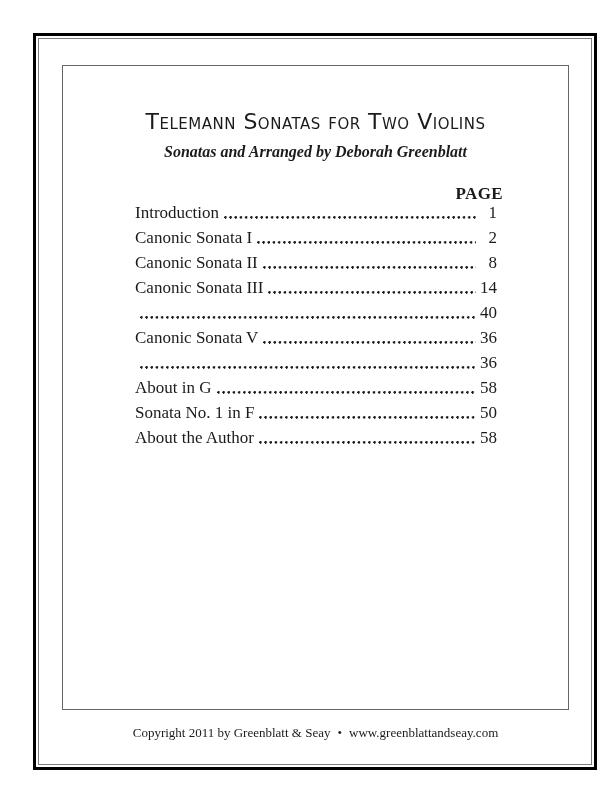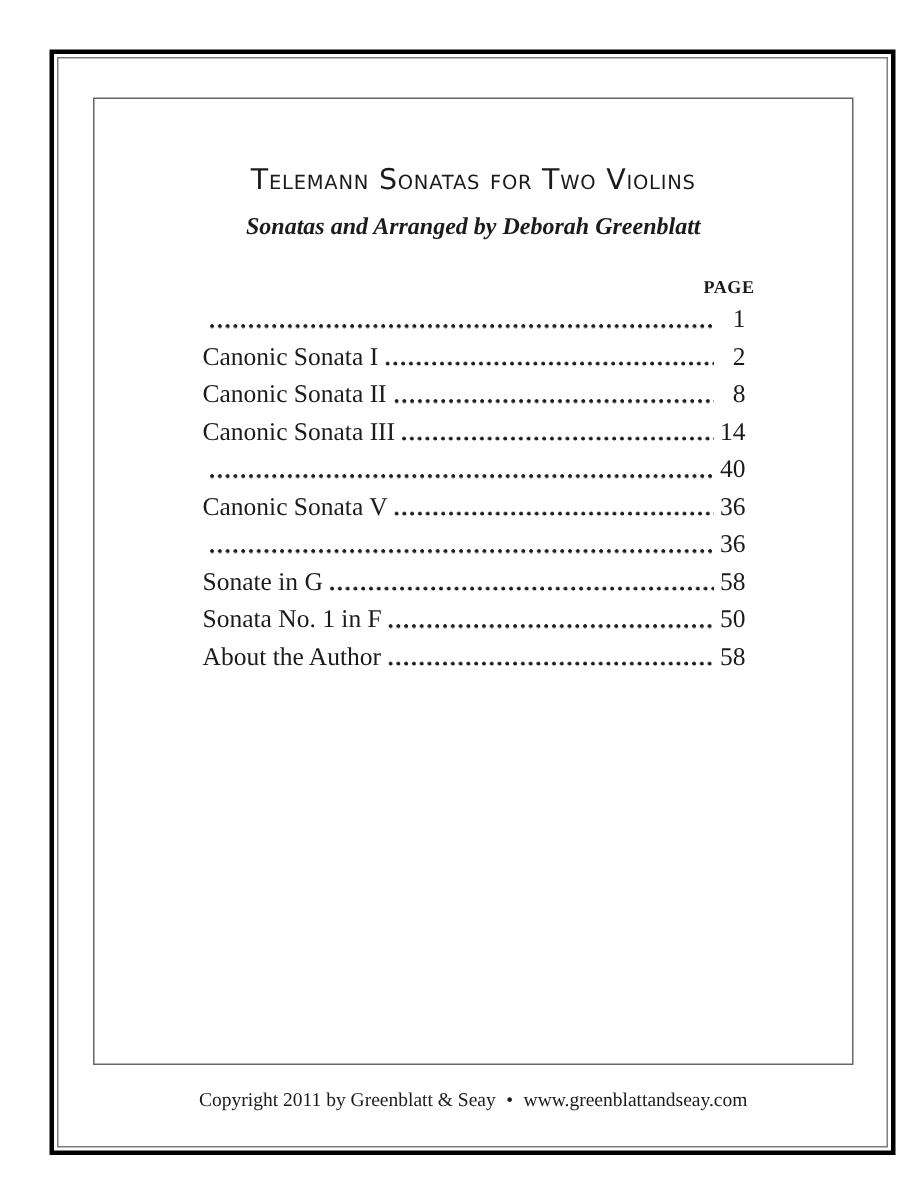--- a/index.html
+++ b/index.html
@@ -41,40 +41,40 @@
     border: 1px solid var(--frame-content);
   }
   .title {
     position: absolute;
     left: 62px; top: 109px;
     width: 507px;
     text-align: center;
     font-family: "DejaVu Sans", sans-serif;
     font-variant: small-caps;
     font-weight: normal;
-    font-size: 19px;
+    font-size: 22px;
     letter-spacing: 0.5px;
     line-height: 1.2;
     white-space: nowrap;
   }
   .subtitle {
     position: absolute;
     left: 62px; top: 143px;
     width: 507px;
     text-align: center;
     font-style: italic;
     font-weight: bold;
     font-size: 16px;
     white-space: nowrap;
   }
   .page-col-header {
     position: absolute;
     top: 184px;
     right: 109px;
-    font-size: 12px;
+    font-size: 17px;
     font-weight: bold;
     letter-spacing: 0.4px;
   }
   .toc {
     position: absolute;
     left: 135px; top: 200px;
     width: 362px;
   }
   .toc-row {
     display: flex;
@@ -124,20 +124,21 @@
   <div class="frame-content"></div>
 
   <h1 class="title">Telemann Sonatas for Two Violins</h1>
 
   <div class="subtitle">Sonatas and Arranged by Deborah Greenblatt</div>
 
   <div class="page-col-header">PAGE</div>
 
   <div class="toc" id="toc">
     <div class="toc-row">
+      <span class="toc-label">Introduction</span>
       <span class="toc-dots"></span>
       <span class="toc-page">1</span>
     </div>
 
     <div class="toc-row">
       <span class="toc-label">Canonic Sonata I</span>
       <span class="toc-dots"></span>
       <span class="toc-page">2</span>
     </div>
 
@@ -163,21 +164,21 @@
       <span class="toc-dots"></span>
       <span class="toc-page">36</span>
     </div>
 
     <div class="toc-row">
       <span class="toc-dots"></span>
       <span class="toc-page">36</span>
     </div>
 
     <div class="toc-row">
-      <span class="toc-label">Sonate in G</span>
+      <span class="toc-label">About in G</span>
       <span class="toc-dots"></span>
       <span class="toc-page">58</span>
     </div>
 
     <div class="toc-row">
       <span class="toc-label">Sonata No. 1 in F</span>
       <span class="toc-dots"></span>
       <span class="toc-page">50</span>
     </div>
 

